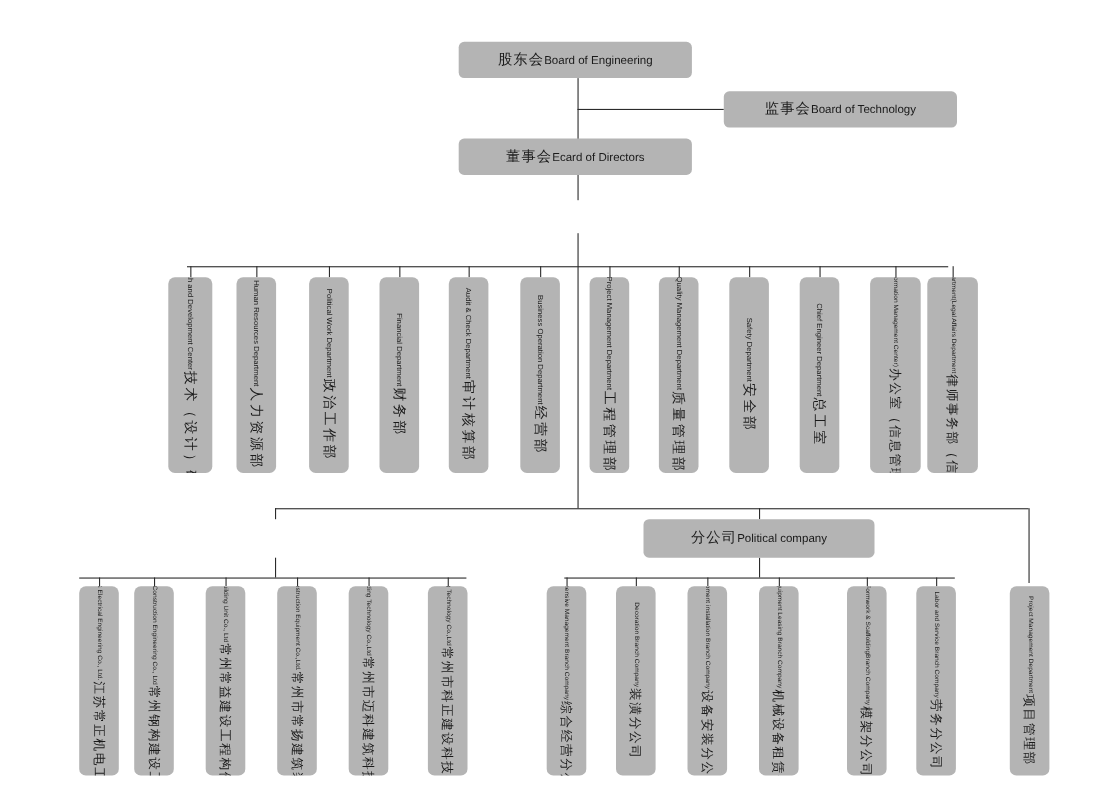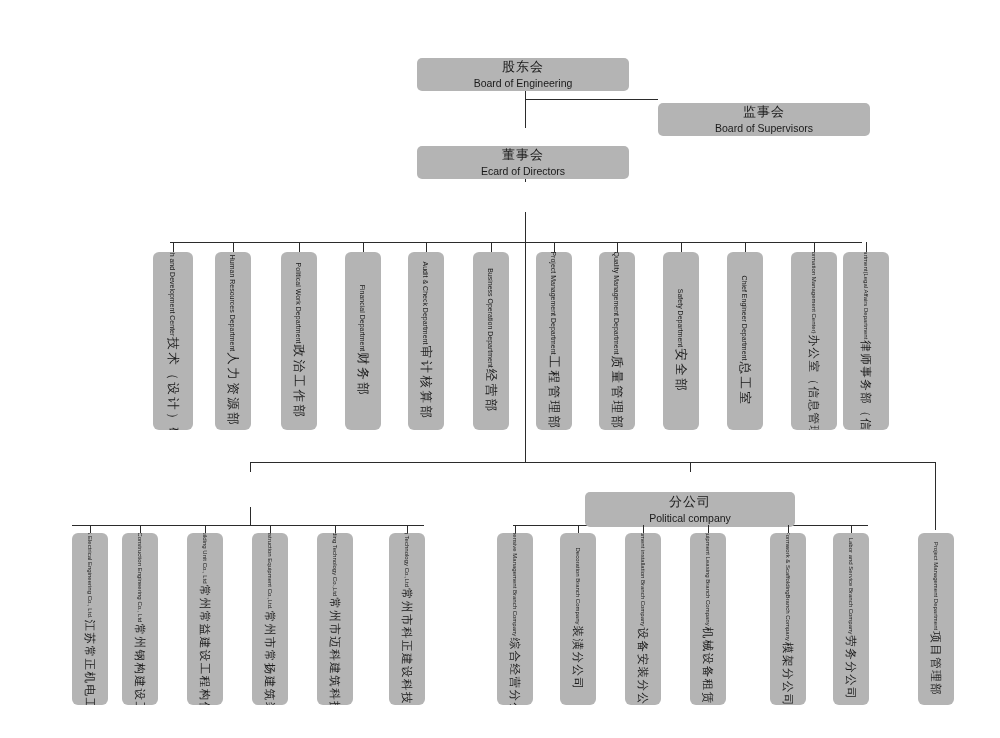--- a/index.html
+++ b/index.html
@@ -11,27 +11,26 @@
   }
   #chart{position:relative;width:1000px;height:738px;}
 
   
   .hbox{
     position:absolute;
     background:#b4b4b4;
     border-radius:5px;
     box-sizing:border-box;
     display:flex;
-    flex-direction:column;
+    flex-direction:row;
     align-items:center;
     justify-content:center;
     color:#1a1a1a;
     text-align:center;
     line-height:1.15;
-    margin-top:20px;
   }
   .hbox .cn{font-size:13px;letter-spacing:1px;}
   .hbox .en{font-size:10.5px;margin-top:2px;}
 
   
   .vbox{
     position:absolute;
     background:#b4b4b4;
     border-radius:6px;
     box-sizing:border-box;
@@ -93,21 +92,21 @@
   <div class="ln lnv" style="left:690px;top:507px;height:18px;"></div>
   <div class="ln lnh" style="left:513px;top:525px;width:355px;"></div>
 
   <div class="hbox" style="left:417px;top:38px;width:212px;height:33px;">
     <span class="cn">股东会</span>
     <span class="en">Board of Engineering</span>
   </div>
 
   <div class="hbox" style="left:658px;top:83px;width:212px;height:33px;">
     <span class="cn">监事会</span>
-    <span class="en">Board of Supervisors</span>
+    <span class="en">Board of Technology</span>
   </div>
 
   <div class="hbox" style="left:417px;top:126px;width:212px;height:33px;">
     <span class="cn">董事会</span>
     <span class="en">Ecard of Directors</span>
   </div>
 
 
   <div id="dept-layer">
       <div class="ln lnv" style="left: 173px; top: 242px; width: 1px; height: 10px;"></div>

